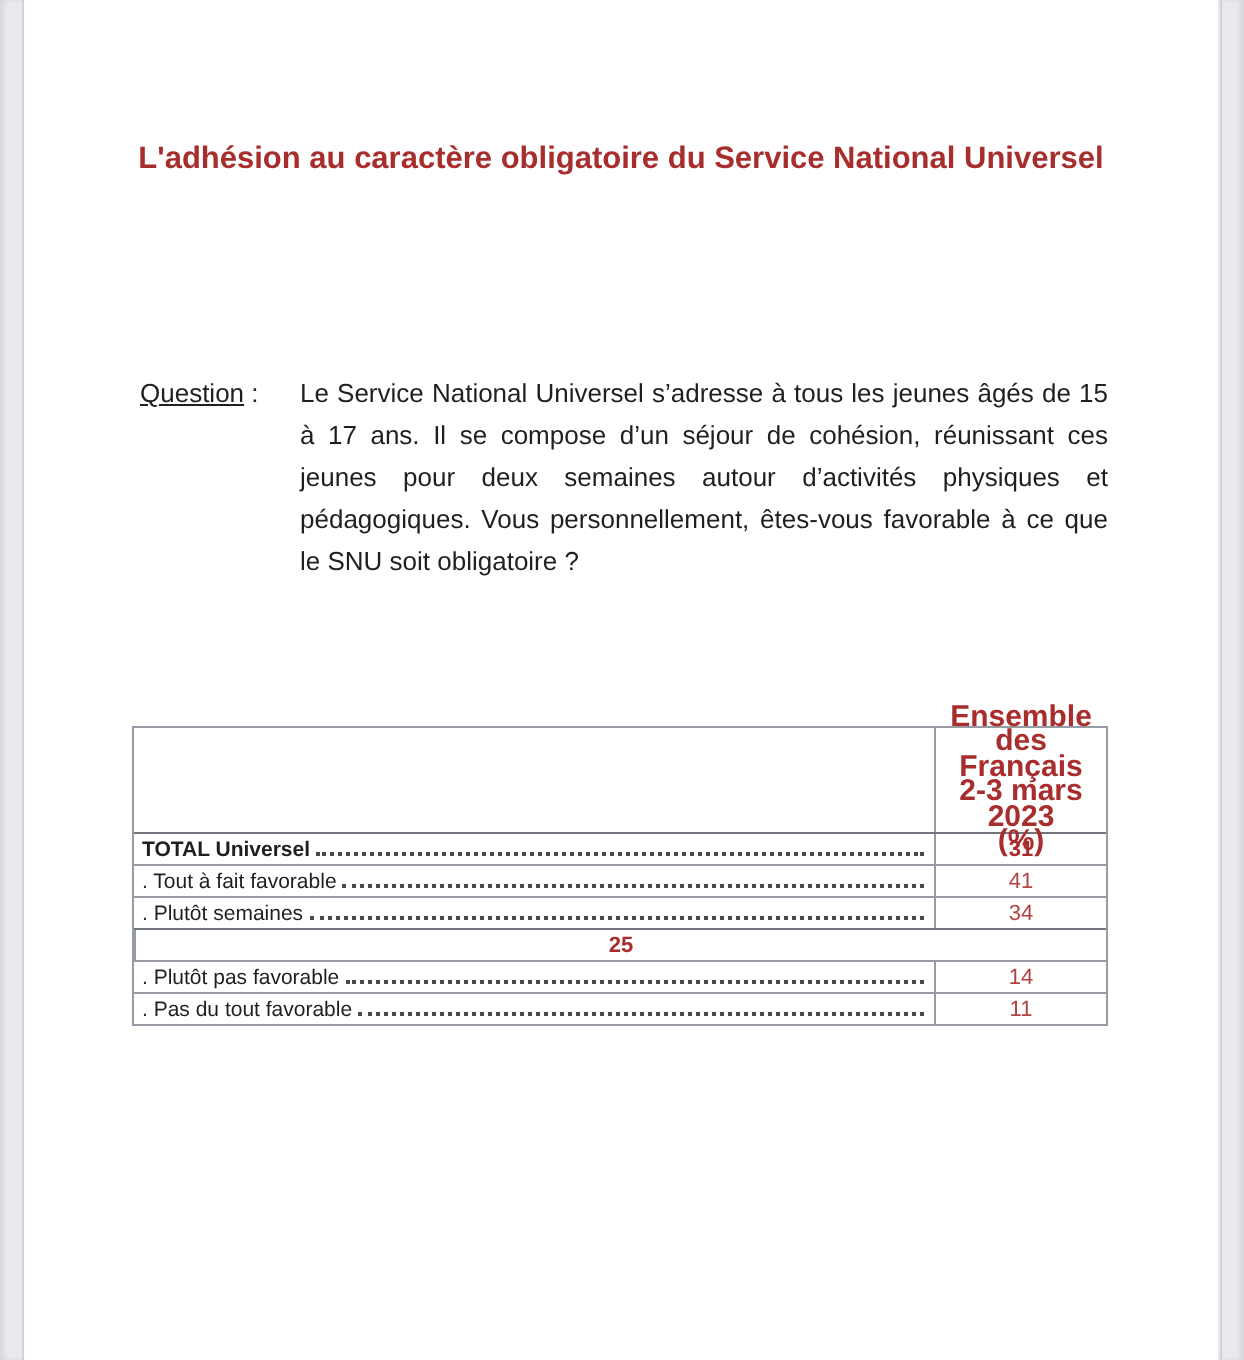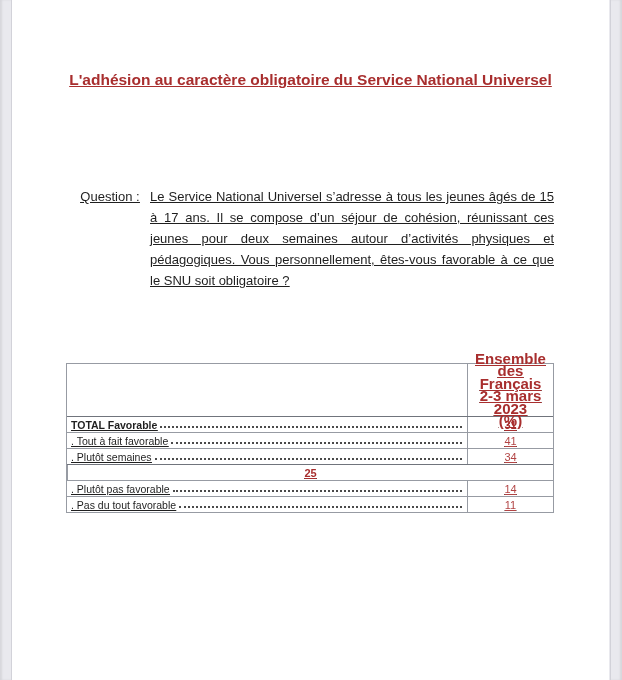--- a/index.html
+++ b/index.html
@@ -4,21 +4,21 @@
 <style>
   :root{
     --red:#a82e2e;
     --red-light:#b24444;
     --text:#1f1f1f;
     --border:#979ba3;
     --border-dark:#70747c;
     --outside:#e9e9ee;
     --page-edge:#d2d2d9;
   }
-  *{box-sizing:border-box;text-decoration:underline;}
+  *{box-sizing:border-box;}
   html,body{margin:0;padding:0;}
   body{
     width:622px;height:680px;position:relative;overflow:hidden;
     background:var(--outside);
     font-family:"Liberation Sans", sans-serif;
     color:var(--text);
   }
   .edge-strip{position:absolute;top:0;bottom:0;width:12px;background:var(--outside);}
   .edge-strip.left{left:0;border-right:1px solid var(--page-edge);box-shadow:inset 2px 0 2px rgba(0,0,0,.08);}
   .edge-strip.right{right:0;border-left:1px solid var(--page-edge);box-shadow:inset -2px 0 2px rgba(0,0,0,.08);}
@@ -33,21 +33,21 @@
     font-size:15.5px;font-weight:bold;line-height:23px;
     color:var(--red);
     padding:0 55px;
   }
   
   .question{
     position:absolute;top:186px;left:58px;width:484px;
     display:flex;align-items:flex-start;
     font-size:13px;line-height:21px;
   }
-  .q-label{flex:0 0 80px;white-space:nowrap;text-align:center;}
+  .q-label{flex:0 0 80px;white-space:nowrap;}
   .q-label .u{text-decoration:underline;}
   .q-text{
     flex:1;margin-left:0;
     text-align:justify;
     width:403px;
   }
   
   .results-table{
     position:absolute;top:363px;left:54px;width:488px;
     border:1px solid var(--border);
@@ -112,21 +112,21 @@
       <div class="t-label"></div>
       <div class="t-value">
         <span class="hl">Ensemble des Français</span>
         <span class="hl">2-3 mars 2023</span>
         <span class="hl">(%)</span>
       </div>
     </div>
 
     <div class="t-row body bold">
       <div class="t-label">
-          <span class="lbl">TOTAL Favorable</span>
+          <span class="lbl">TOTAL Universel</span>
           <span class="leader"></span>
         </div>
       <div class="t-value">31</div>
     </div>
 
     <div class="t-row body">
       <div class="t-label">
           <span class="lbl">. Tout à fait favorable</span>
           <span class="leader"></span>
         </div>

